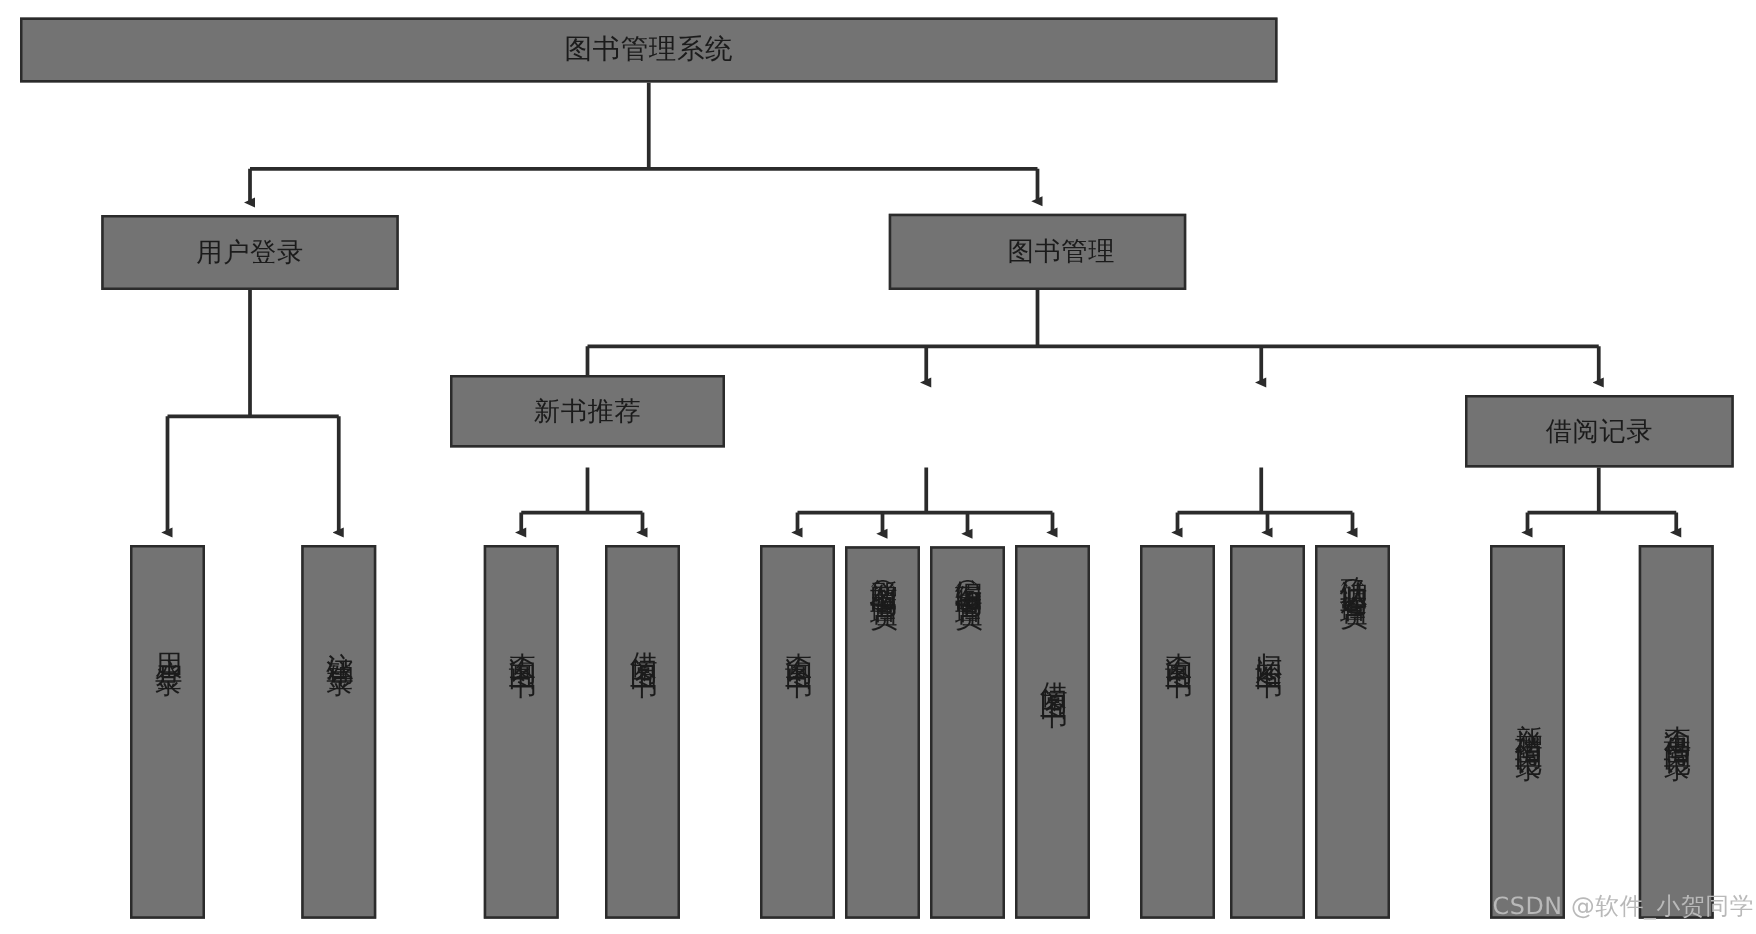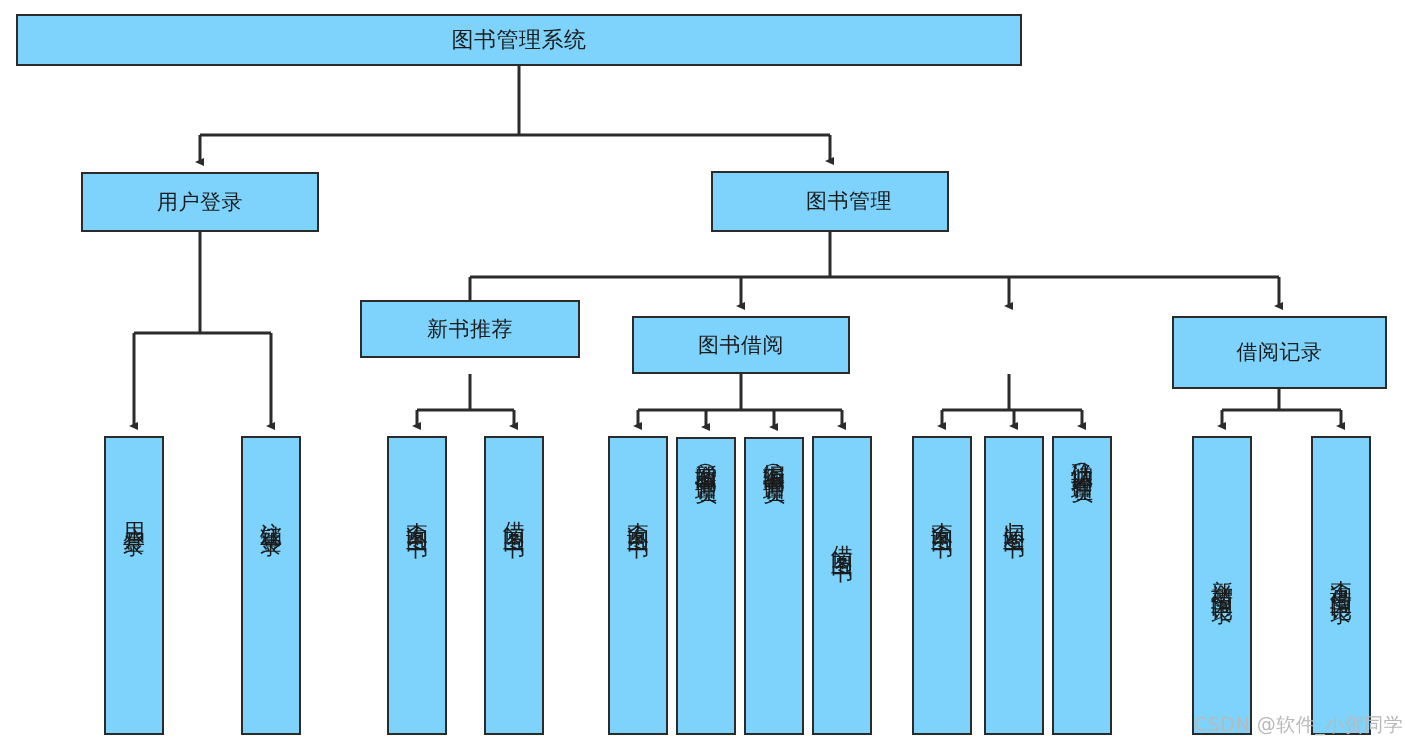--- a/index.html
+++ b/index.html
@@ -23,21 +23,21 @@
     left: 0;
     top: 0;
     width: 1405px;
     height: 747px;
     pointer-events: none;
   }
   .node {
     position: absolute;
     box-sizing: border-box;
     border: 2.5px solid #2b2b2b;
-    background: #7dd3fc;
+    background: #737373;
     display: flex;
     align-items: center;
     justify-content: center;
     color: #1b1b1b;
   }
   .node .label {
     display: block;
     text-align: center;
     line-height: 1.18;
     letter-spacing: 0.5px;
@@ -150,24 +150,21 @@
   <div class="node horiz" style="left:81px; top:172px; width:238px; height:60px;">
     <span class="label">用户登录</span>
   </div>
   <div class="node horiz" style="left:711px; top:171px; width:238px; height:61px;padding-left:38px;">
     <span class="label">图书管理</span>
   </div>
 
   <div class="node horiz" style="left:360px; top:300px; width:220px; height:58px;">
     <span class="label">新书推荐</span>
   </div>
-  <div class="node horiz" style="left:632px; top:316px; width:218px; height:58px;">
-    <span class="label">图书借阅</span>
-  </div>
-  <div class="node horiz" style="left:1172px; top:316px; width:215px; height:73px;">
+  <div class="node horiz" style="left:1172px; top:316px; width:215px; height:58px;">
     <span class="label">借阅记录</span>
   </div>
 
   <div class="node vert mid" style="left:104px; top:436px; width:60px; height:299px;">
     <span class="label">用户登录</span>
   </div>
   <div class="node vert mid" style="left:241px; top:436px; width:60px; height:299px;">
     <span class="label">注销登录</span>
   </div>
   <div class="node vert mid" style="left:387px; top:436px; width:60px; height:299px;">

